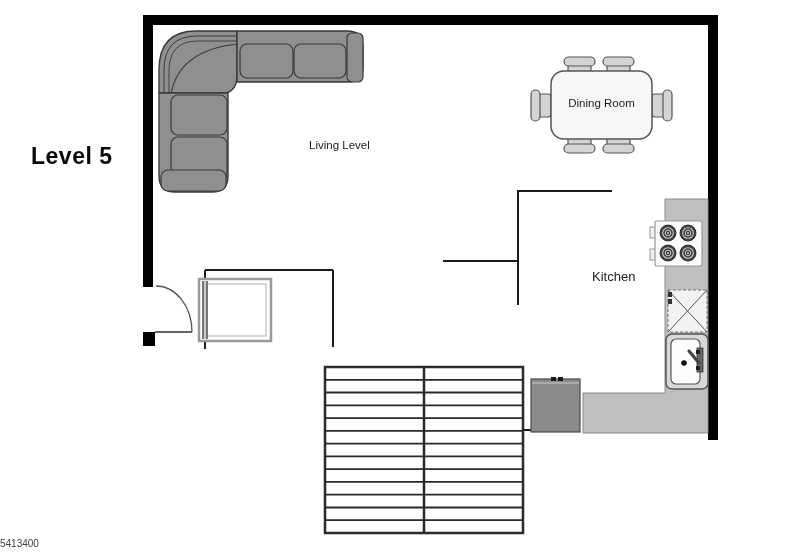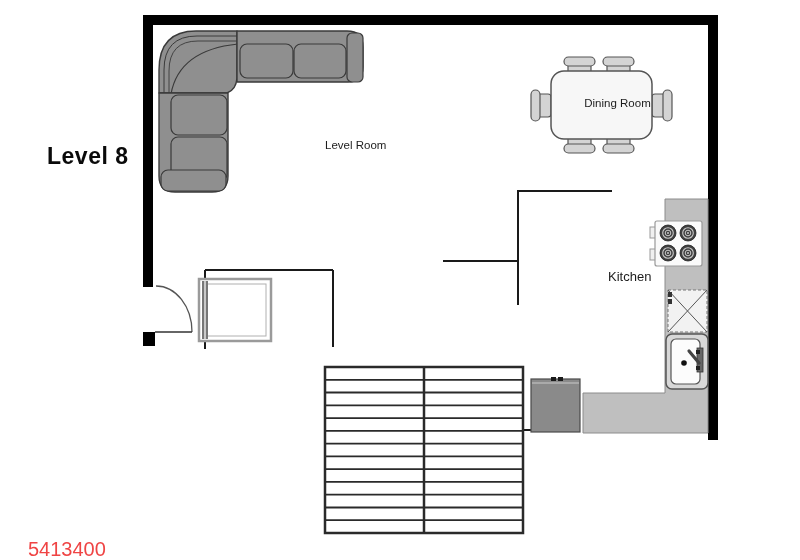--- a/index.html
+++ b/index.html
@@ -1,26 +1,26 @@
 <!DOCTYPE html>
 <html><head>
 <meta charset="utf-8">
 <style>
   html,body{margin:0;padding:0;background:#ffffff;}
   #stage{
     position:relative;width:800px;height:560px;background:#ffffff;overflow:hidden;
     font-family:"Liberation Sans", sans-serif;
   }
   #plan-svg{position:absolute;left:0;top:0;}
-  .label{position:absolute;color:#1c1c1c;white-space:nowrap;padding-left:16px;}
+  .label{position:absolute;color:#1c1c1c;white-space:nowrap;}
   .label-level{left:31px;top:143px;font-size:23px;font-weight:bold;color:#0a0a0a;letter-spacing:0.5px;}
   .label-living{left:309px;top:139px;font-size:11.5px;}
   .label-dining{left:551px;top:97px;width:101px;text-align:center;font-size:11.5px;}
   .label-kitchen{left:592px;top:269px;font-size:13px;}
-  .label-id{left:12px;top:538px;font-size:20px;color:#ef4444;}
+  .label-id{left:0;top:538px;font-size:10px;color:#404040;}
 </style>
 </head>
 <body>
 
 <div id="stage">
 
   <svg id="plan-svg" width="800" height="560" viewBox="0 0 800 560">
 
     <g>
       <rect x="143" y="15" width="575" height="10" fill="#000000"></rect>
@@ -145,19 +145,19 @@
       </g>
     </g>
 
     <g>
       <rect x="325" y="367" width="198" height="166" fill="#ffffff" stroke="#2a2a2a" stroke-width="2.5"></rect>
       <path d="M424,367 V533" stroke="#2a2a2a" stroke-width="2.5" fill="none"></path>
       <path fill="none" stroke="#2a2a2a" stroke-width="1.8" d="M325,379.8 H523 M325,392.5 H523 M325,405.3 H523 M325,418.1 H523 M325,430.8 H523 M325,443.6 H523 M325,456.4 H523 M325,469.2 H523 M325,481.9 H523 M325,494.7 H523 M325,507.5 H523 M325,520.2 H523"></path>
     </g>
   </svg>
 
-  <div class="label label-level">Level 8</div>
-  <div class="label label-living">Level Room</div>
+  <div class="label label-level">Level 5</div>
+  <div class="label label-living">Living Level</div>
   <div class="label label-dining">Dining Room</div>
   <div class="label label-kitchen">Kitchen</div>
   <div class="label label-id">5413400</div>
 
 </div>
 
 </body></html>

